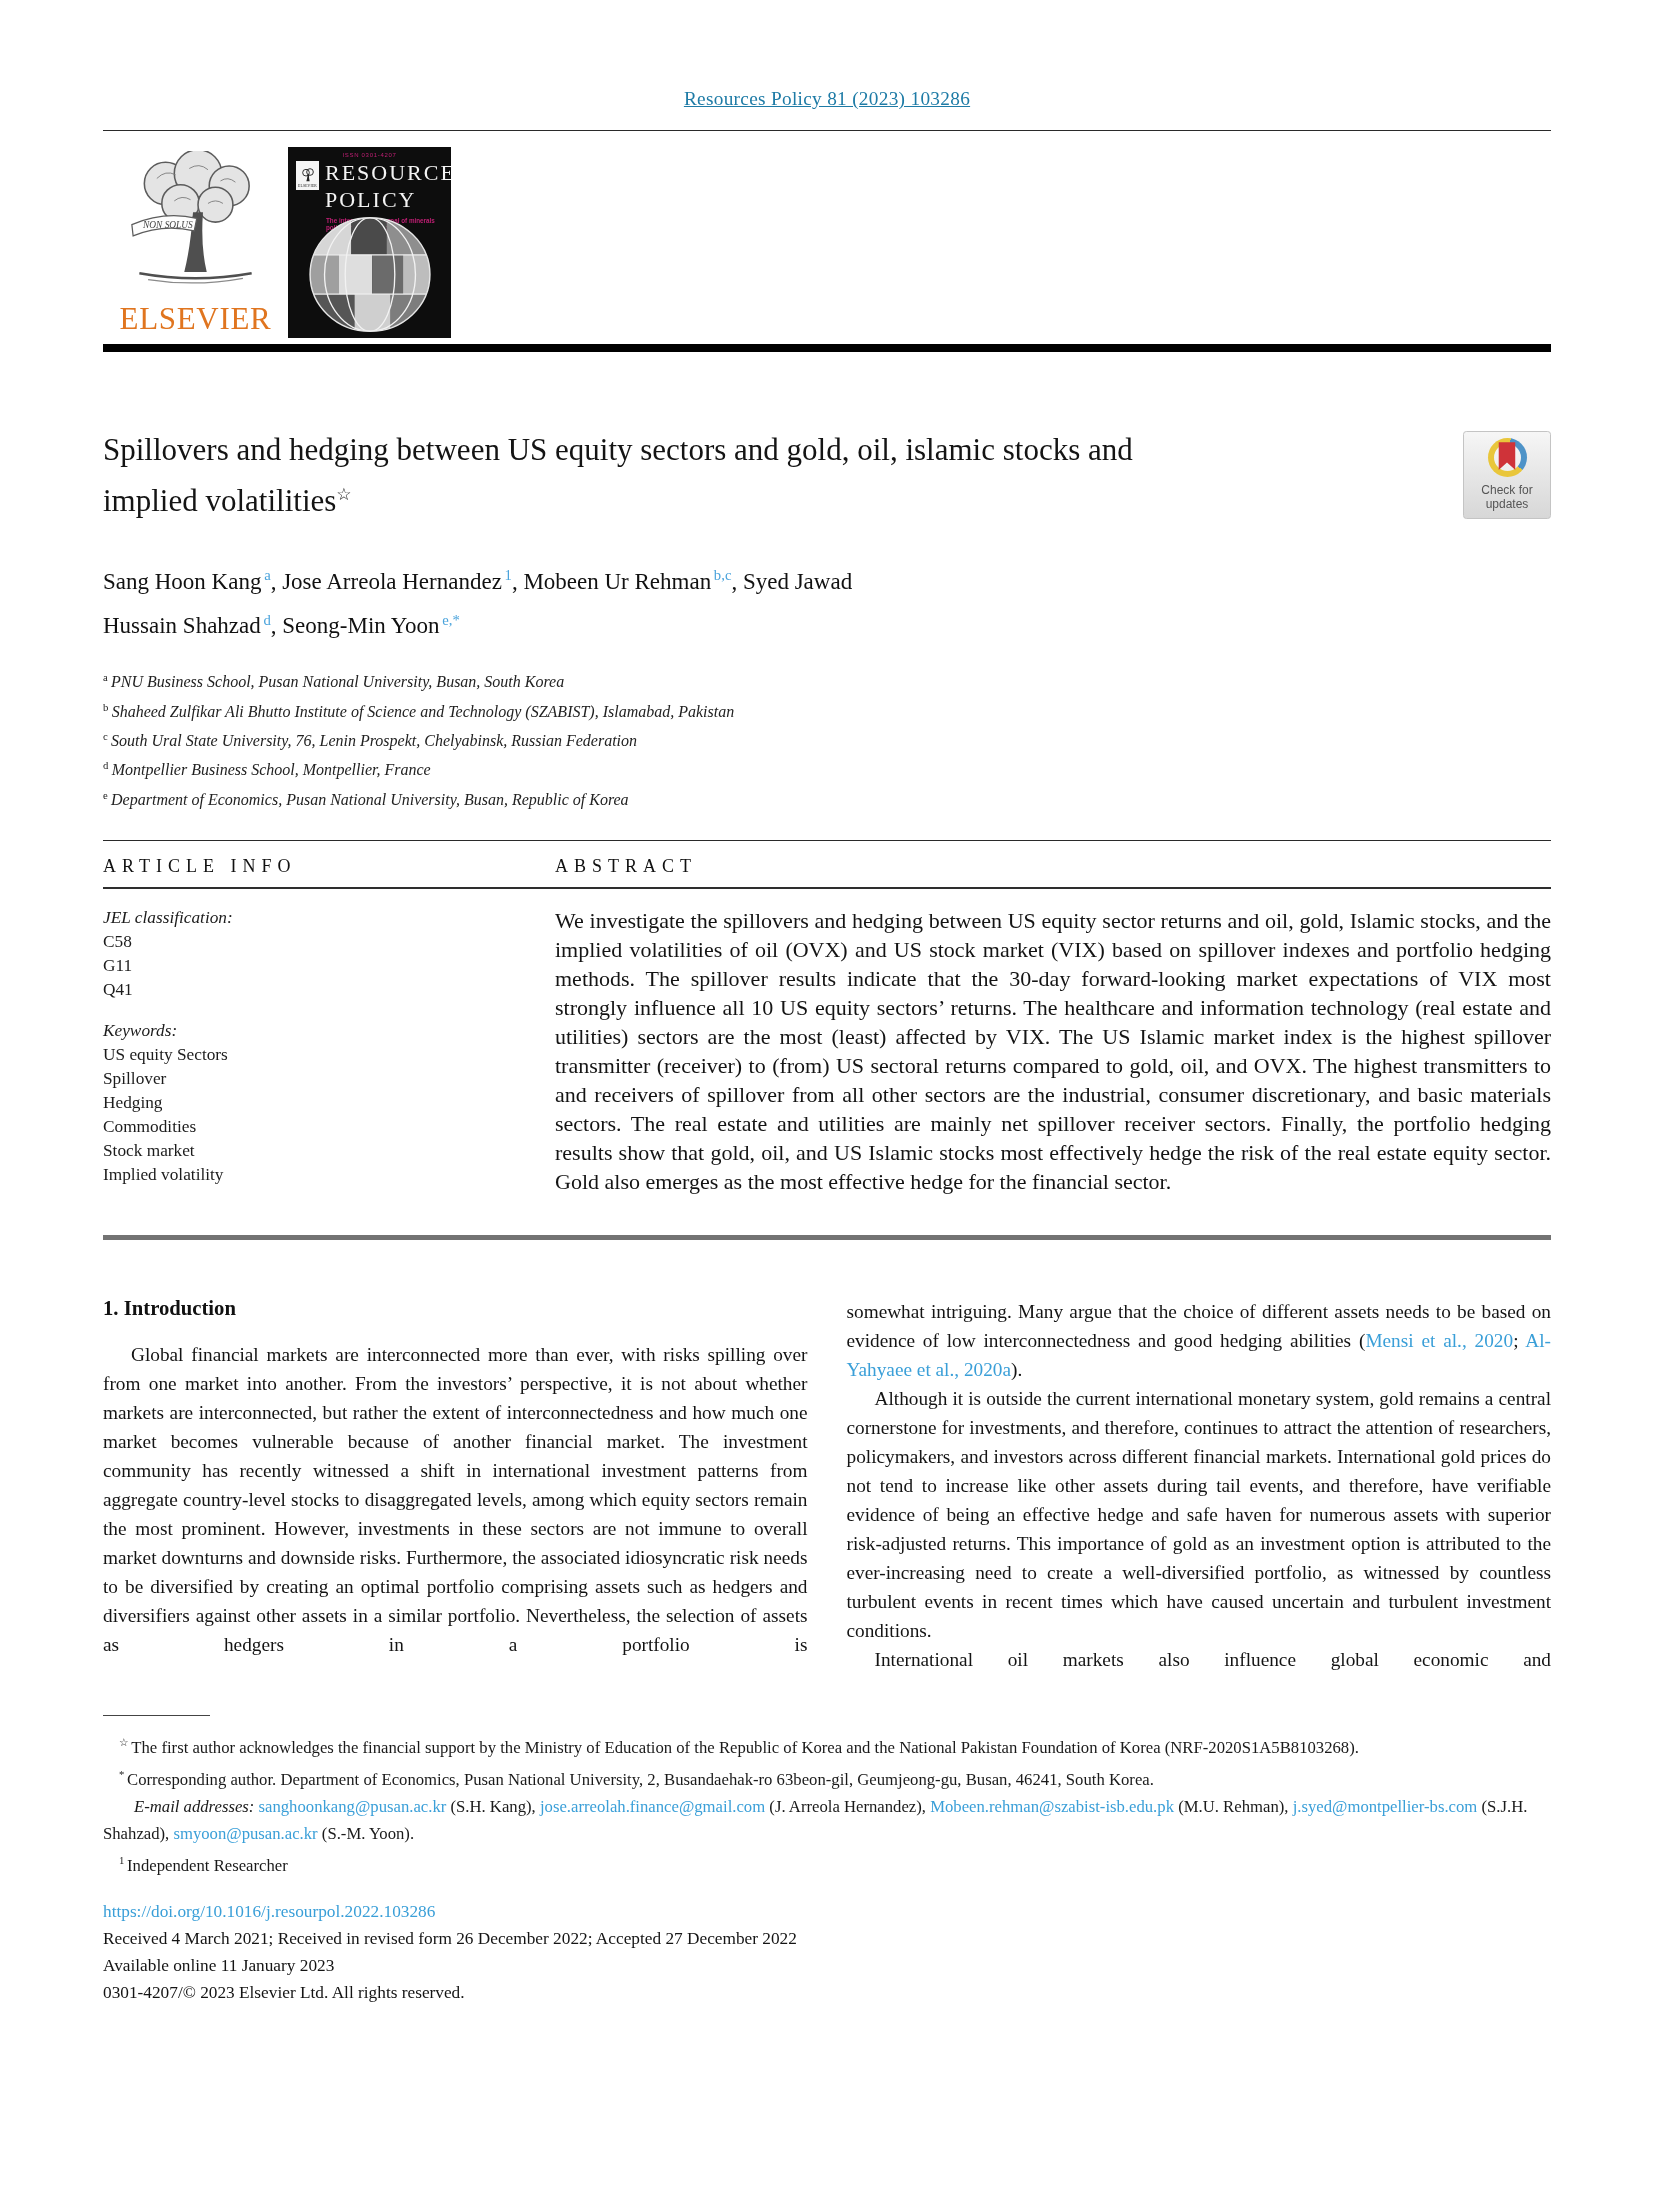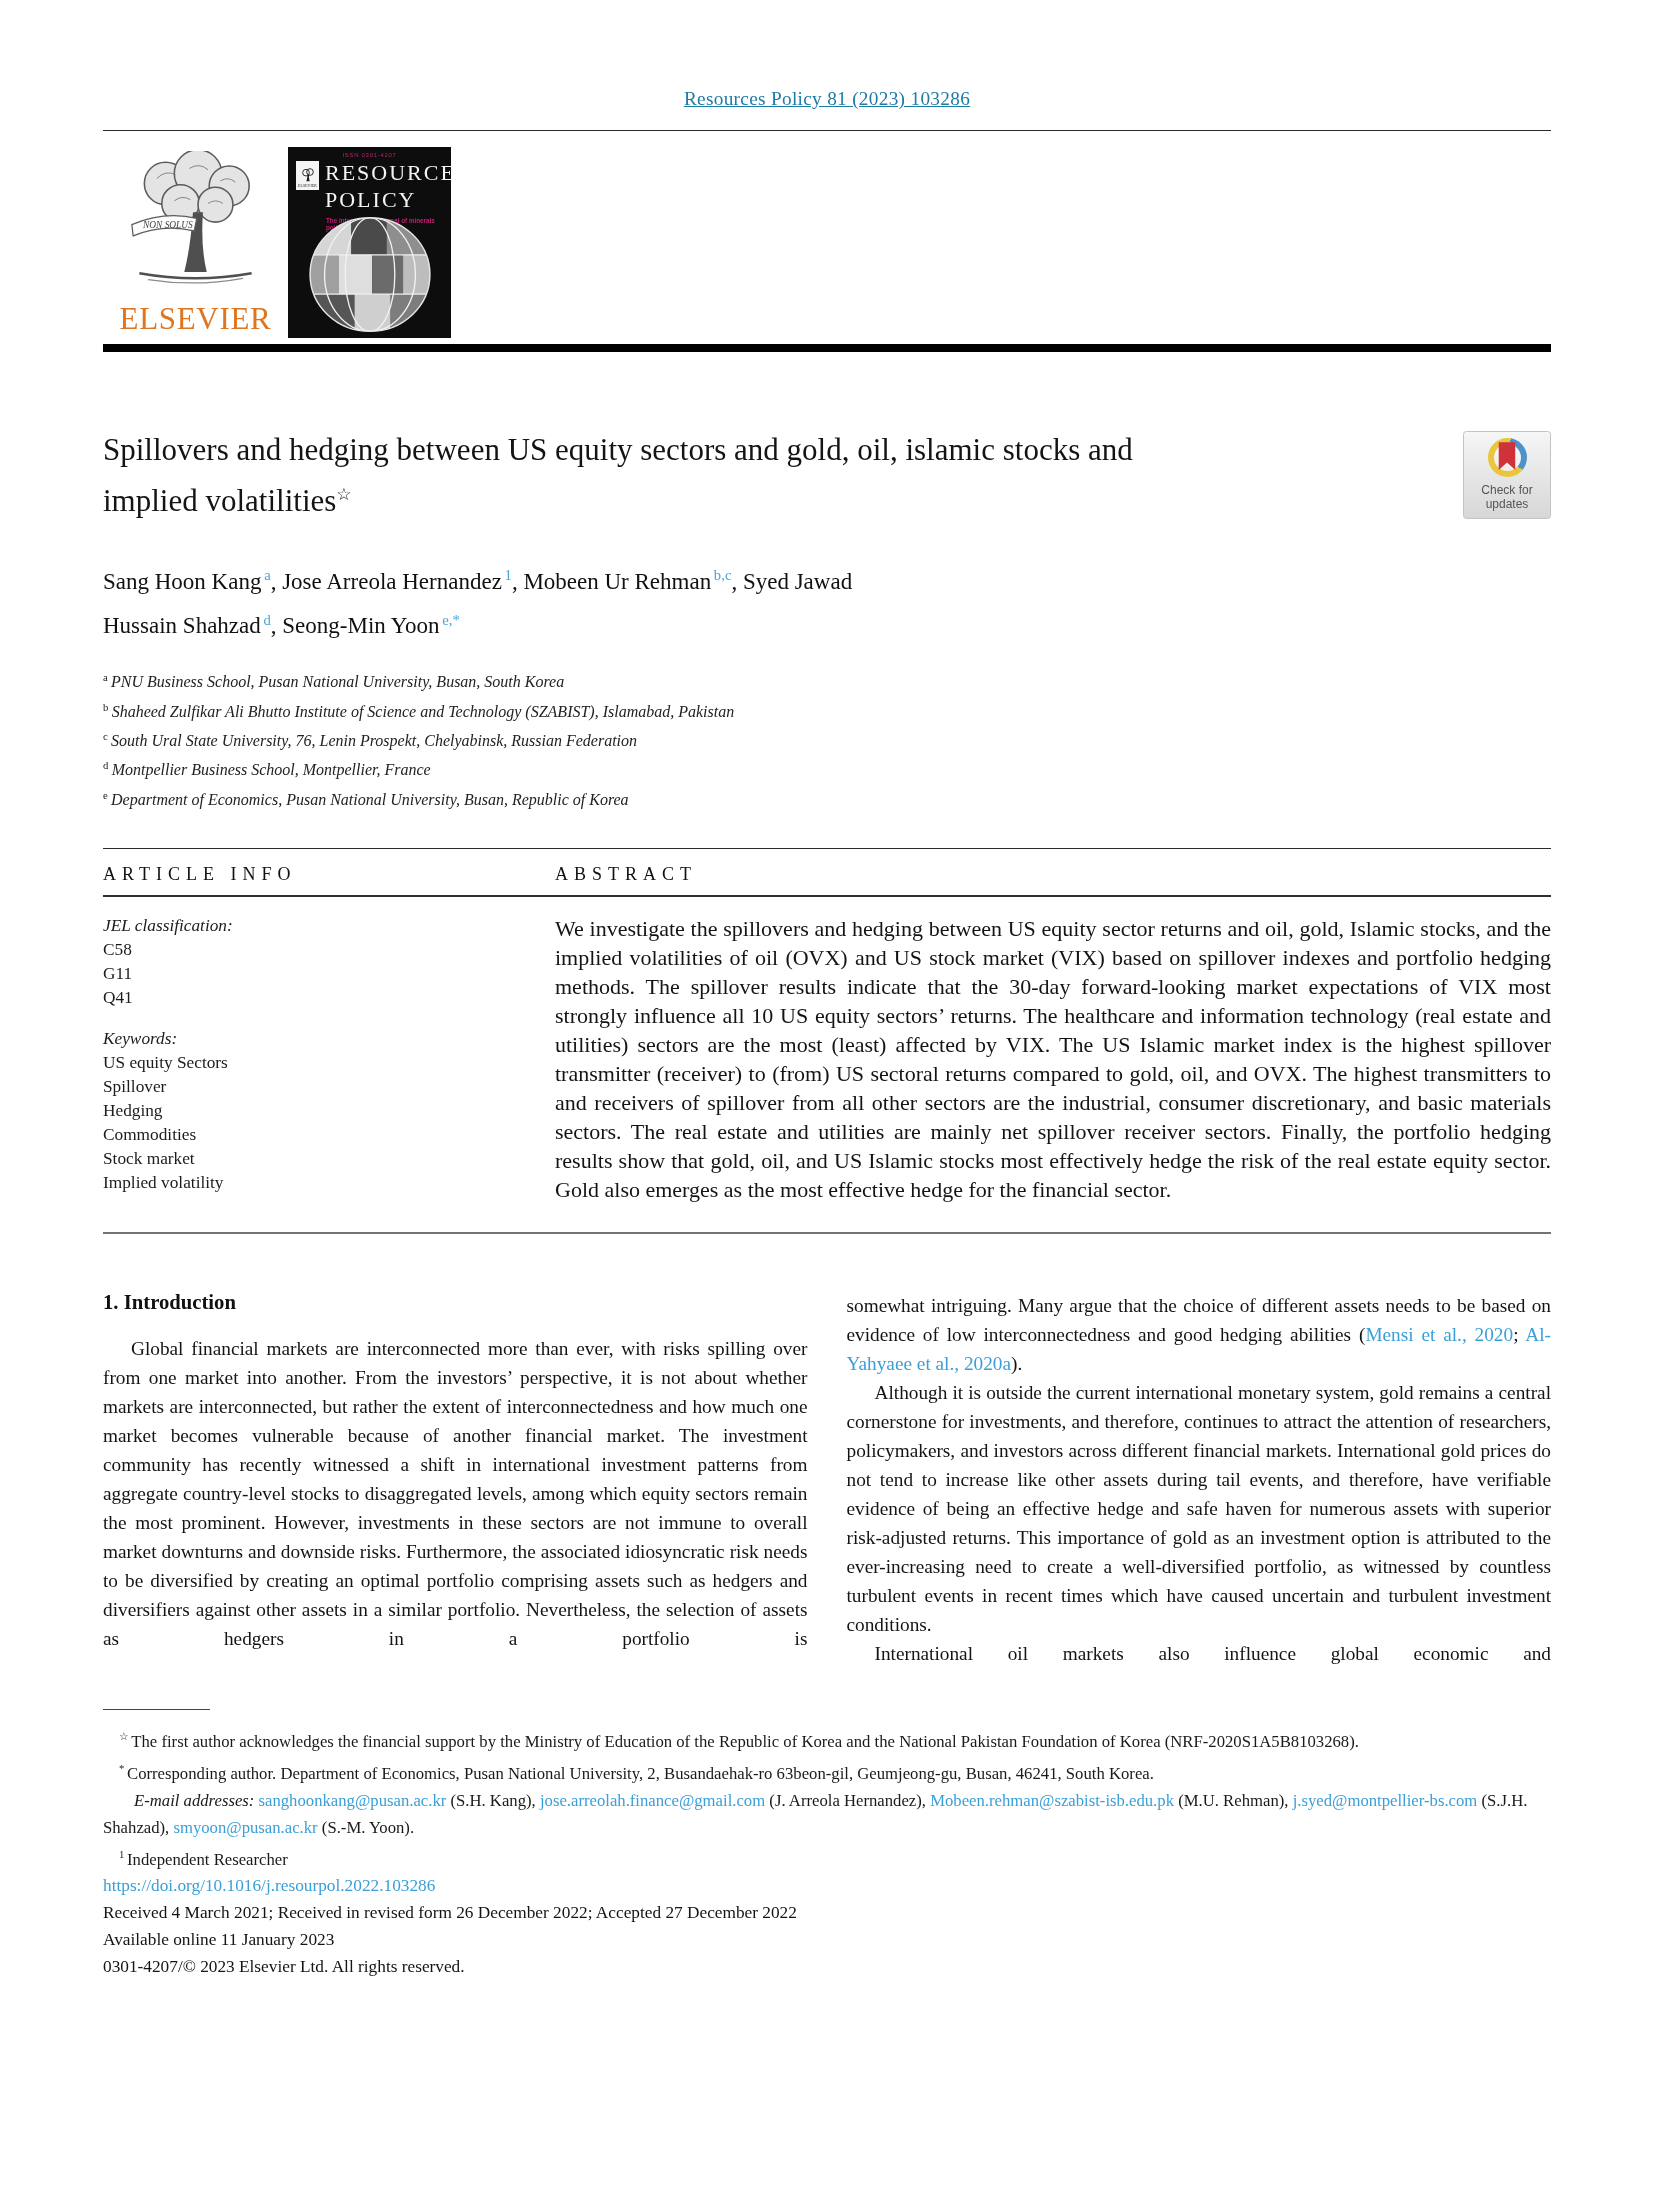--- a/index.html
+++ b/index.html
@@ -57,21 +57,21 @@
   .authors{margin-top:33px;font-size:23px;line-height:39px;max-width:767px;color:#111;}
   .asup{color:var(--sup-blue);font-size:14.7px;margin-left:2.7px;}
 
   
   .affils{margin-top:20px;}
   .affil{font-size:16px;line-height:25px;color:#222;}
   .affil sup{font-size:10.7px;margin-right:3.3px;font-style:normal;}
   .aff-text{font-style:italic;}
 
   
-  .info-abs{margin-top:36px;border-top:1.3px solid #2a2a2a;border-bottom:2px solid #737373;padding:0 0 28px;}
+  .info-abs{margin-top:28px;border-top:1.3px solid #2a2a2a;border-bottom:5px solid #737373;padding:0 0 39px;}
   .ia-head-row{display:flex;padding-top:14.7px;}
   .ia-head-left{width:400px;flex:none;}
   .ia-gap{width:52px;flex:none;}
   h2.iah{font-weight:normal;font-size:18px;letter-spacing:6px;color:#111;}
   .ia-rule{margin-top:10.7px;height:1.3px;background:#2e2e2e;}
   .ia-body{display:flex;padding-top:17.3px;}
   .ia-left{width:400px;flex:none;}
   .ia-right{flex:1;margin-left:52px;}
   .meta-label{font-style:italic;font-size:17.3px;line-height:24px;color:#1c1c1c;}
   .kw{font-size:17.3px;line-height:24px;color:#1c1c1c;}
@@ -88,21 +88,21 @@
   .body-p + .body-p{margin-top:0;}
 
   
   .footnotes{margin-top:41px;}
   .fn-rule{width:107px;height:1.3px;background:#444;margin-bottom:13.3px;}
   .fn{font-size:16.7px;line-height:27px;color:#1a1a1a;text-indent:16px;}
   .fn sup{font-size:10.7px;margin-right:2.7px;}
   .fn-email{text-indent:31px;}
 
   
-  .footer-block{font-size:17.3px;line-height:27px;color:#141414;}
+  .footer-block{margin-top:20px;font-size:17.3px;line-height:27px;color:#141414;}
   .doi{display:block;}
 
   
   .tree-svg{width:151px;height:141px;}
 </style>
 </head>
 <body>
 
 <div class="page">
 

